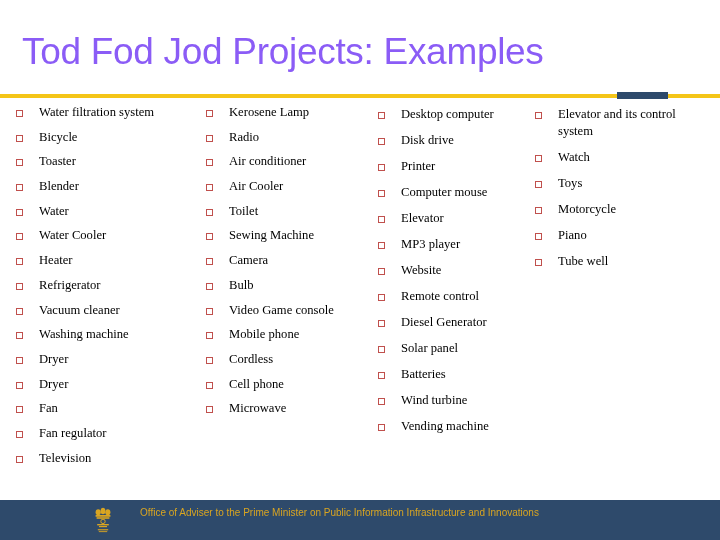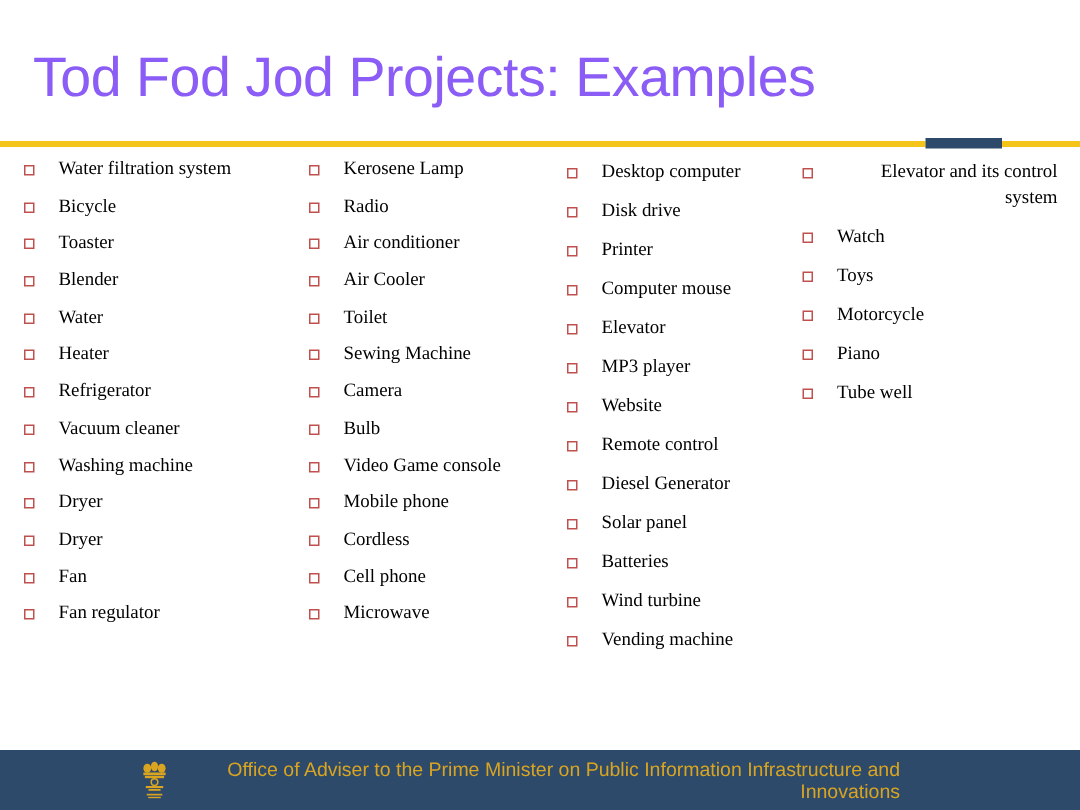--- a/index.html
+++ b/index.html
@@ -60,21 +60,20 @@
   }
   #column-1 { left: 16px;  width: 186px; }
   #column-2 { left: 206px; width: 168px; }
   #column-3 { left: 378px; width: 150px; }
   #column-4 { left: 535px; width: 170px; }
 
   .list-item {
     display: flex;
     align-items: flex-start;
     margin-bottom: 8.2px;
-    text-align: right;
   }
   .bullet-square {
     flex: 0 0 auto;
     width: 5px;
     height: 5px;
     border: 1px solid #c0504d;
     background: #ffffff;
     margin-top: 6px;
     margin-right: 16px;
   }
@@ -105,23 +104,23 @@
     left: 92px;
     top: 503px;
     width: 22px;
     height: 34px;
   }
   #footer-text {
     position: absolute;
     left: 140px;
     top: 505px;
     width: 460px;
-    text-align: right;
+    text-align: left;
     font-family: "Liberation Sans", "DejaVu Sans", sans-serif;
-    font-size: 13px;
+    font-size: 10px;
     line-height: 15px;
     color: #d9a521;
   }
 </style>
 </head>
 <body>
 
 <div id="slide-title">Tod Fod Jod Projects: Examples</div>
 
 <div id="divider-bar">
@@ -147,20 +146,24 @@
       <div class="list-item">
         <span class="bullet-square"></span>
         <span class="item-label">Blender</span>
       </div>
       <div class="list-item">
         <span class="bullet-square"></span>
         <span class="item-label">Water</span>
       </div>
       <div class="list-item">
         <span class="bullet-square"></span>
+        <span class="item-label">Water Cooler</span>
+      </div>
+      <div class="list-item">
+        <span class="bullet-square"></span>
         <span class="item-label">Heater</span>
       </div>
       <div class="list-item">
         <span class="bullet-square"></span>
         <span class="item-label">Refrigerator</span>
       </div>
       <div class="list-item">
         <span class="bullet-square"></span>
         <span class="item-label">Vacuum cleaner</span>
       </div>
@@ -176,20 +179,24 @@
         <span class="bullet-square"></span>
         <span class="item-label">Dryer</span>
       </div>
       <div class="list-item">
         <span class="bullet-square"></span>
         <span class="item-label">Fan</span>
       </div>
       <div class="list-item">
         <span class="bullet-square"></span>
         <span class="item-label">Fan regulator</span>
+      </div>
+      <div class="list-item">
+        <span class="bullet-square"></span>
+        <span class="item-label">Television</span>
       </div>
     </div>
   <div class="column" id="column-2">
       <div class="list-item">
         <span class="bullet-square"></span>
         <span class="item-label">Kerosene Lamp</span>
       </div>
       <div class="list-item">
         <span class="bullet-square"></span>
         <span class="item-label">Radio</span>

